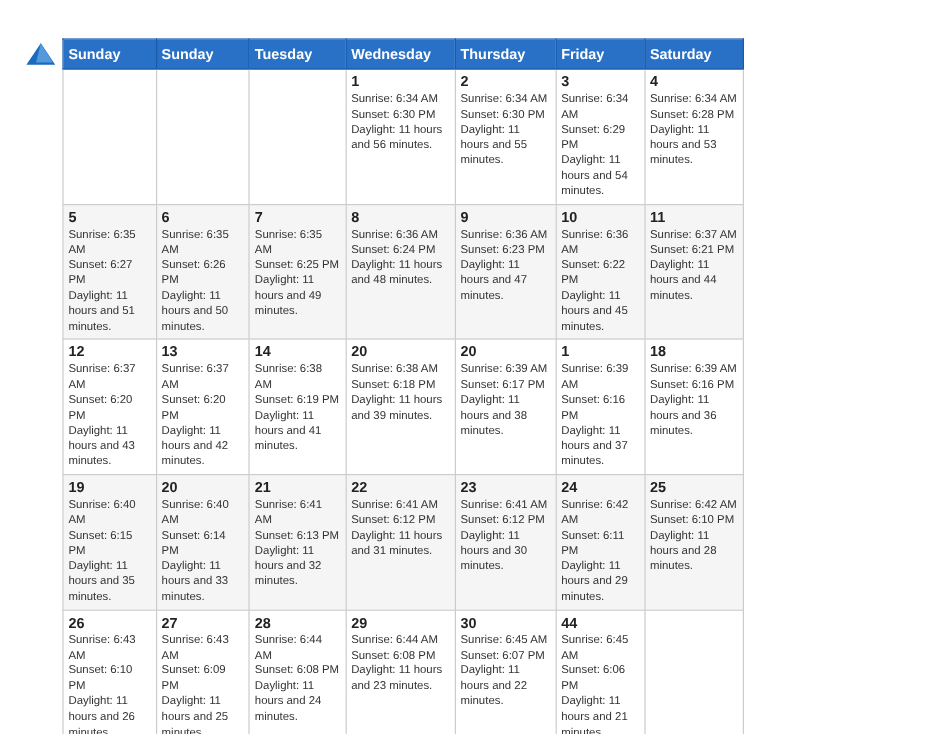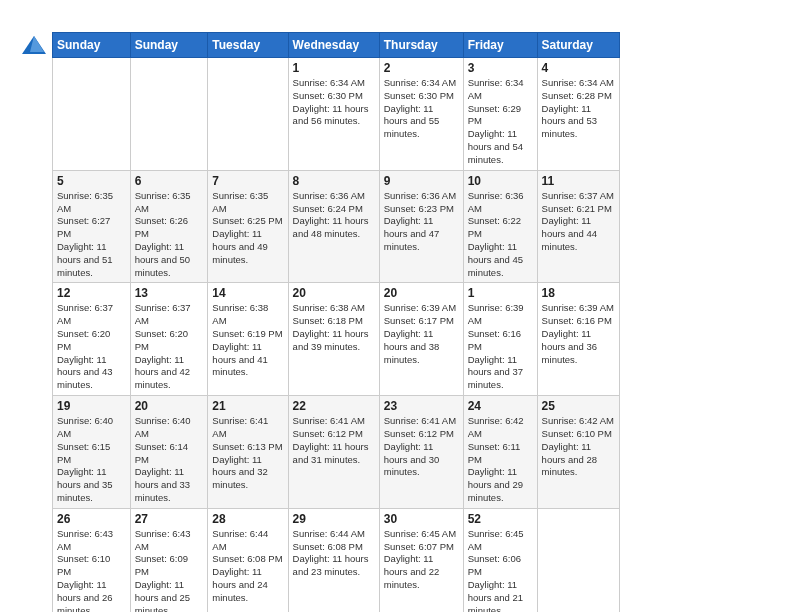--- a/index.html
+++ b/index.html
@@ -262,20 +262,20 @@
           </td>
           <td>
             <span class="day-number">29</span>
 <div class="day-info">Sunrise: 6:44 AM<br>Sunset: 6:08 PM<br>Daylight: 11 hours and 23 minutes.</div>
           </td>
           <td>
             <span class="day-number">30</span>
 <div class="day-info">Sunrise: 6:45 AM<br>Sunset: 6:07 PM<br>Daylight: 11 hours and 22 minutes.</div>
           </td>
           <td>
-            <span class="day-number">52</span>
+            <span class="day-number">44</span>
 <div class="day-info">Sunrise: 6:45 AM<br>Sunset: 6:06 PM<br>Daylight: 11 hours and 21 minutes.</div>
           </td>
           <td class="empty-cell"></td>
         </tr>
       </tbody>
   </table>
 </div>
 
 </body></html>

